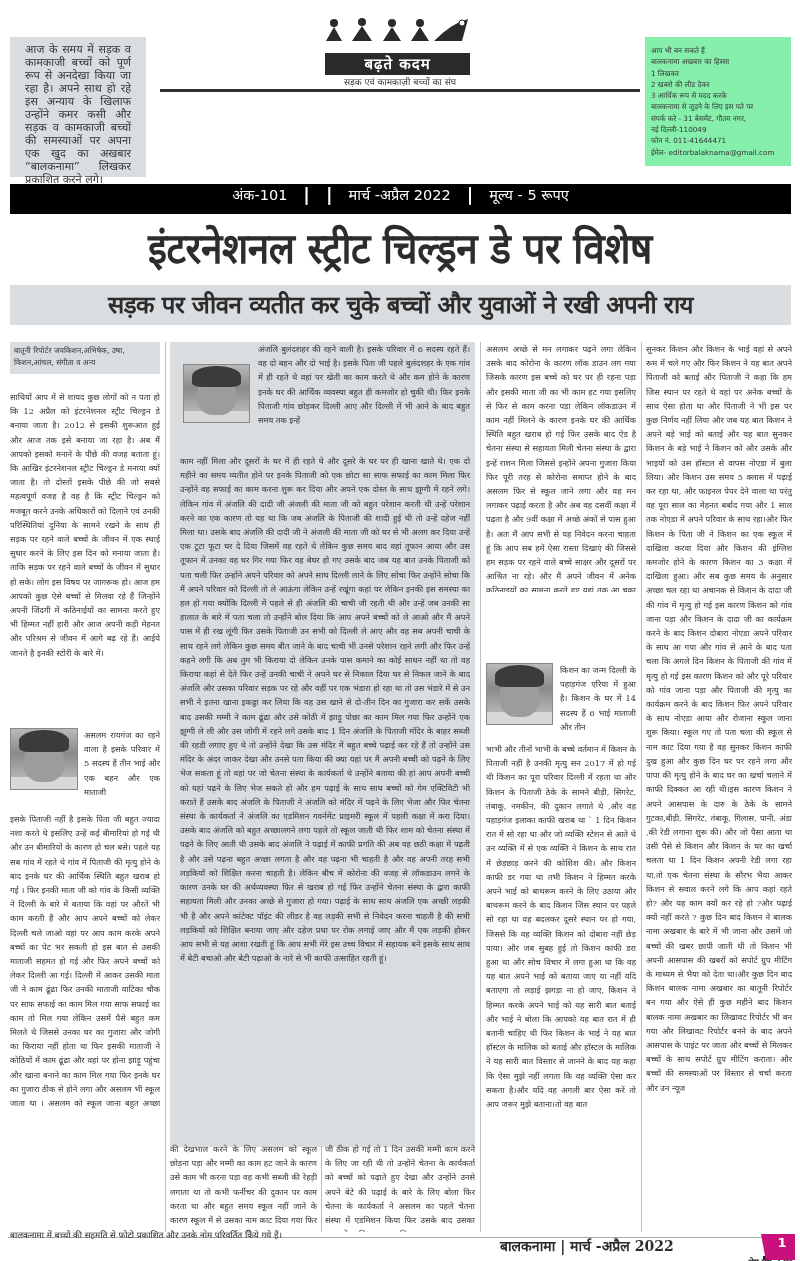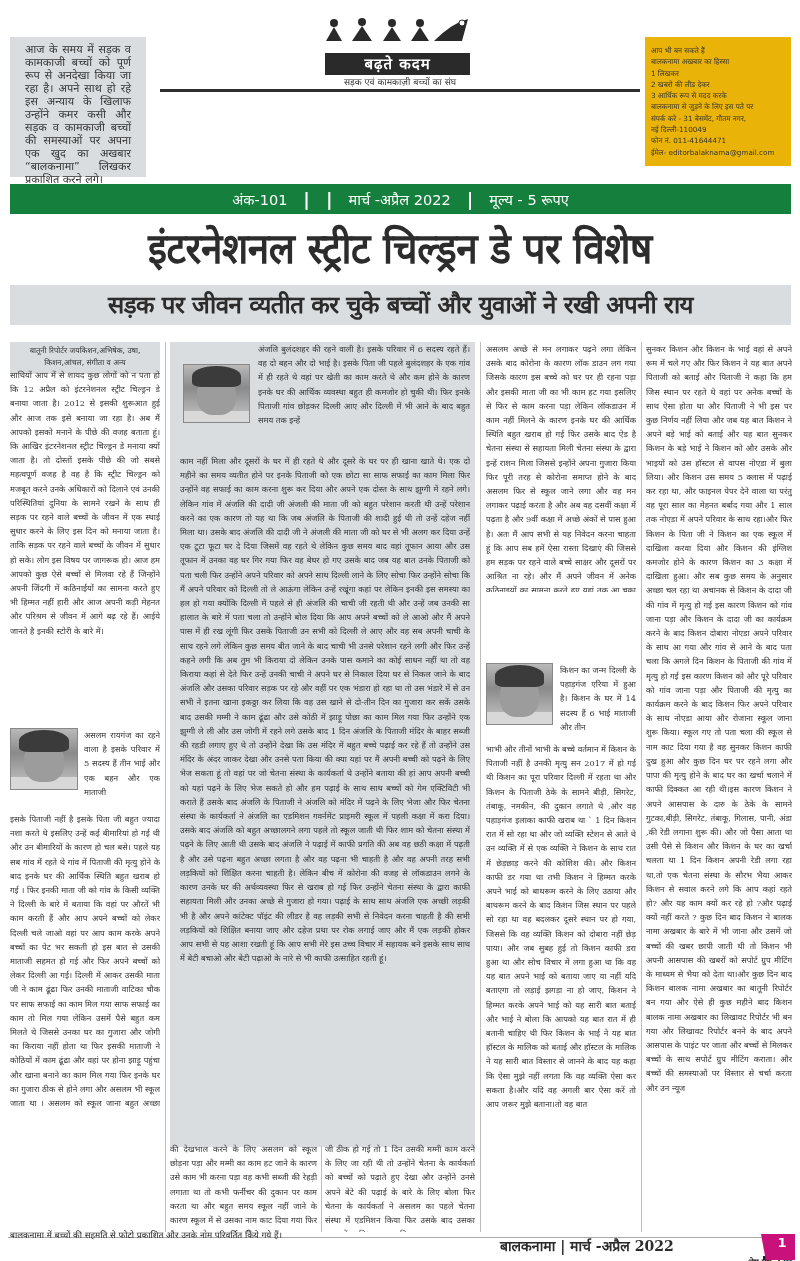--- a/index.html
+++ b/index.html
@@ -1,42 +1,42 @@
 <!DOCTYPE html>
 <html><head>
 <meta charset="utf-8">
 <style>
   * { box-sizing: border-box; margin: 0; padding: 0; }
   html, body { width: 800px; height: 1261px; background: #ffffff; overflow: hidden; }
   body { font-family: "DejaVu Serif", serif; color: #2b2b2b; position: relative; }
 
   .masthead { position: absolute; left: 0; top: 0; width: 800px; height: 178px; }
   .intro-box { position: absolute; left: 10px; top: 37px; width: 136px; height: 140px; background: #d9dde0; padding: 6px 15px; font-family: "DejaVu Sans", sans-serif; font-size: 11px; line-height: 13px; color: #333; text-align: justify; }
-  .join-box { position: absolute; left: 645px; top: 37px; width: 146px; height: 129px; background: #eab308; padding: 8px 6px; font-family: "DejaVu Sans", sans-serif; font-size: 7.2px; line-height: 11.3px; color: #333; }
+  .join-box { position: absolute; left: 645px; top: 37px; width: 146px; height: 129px; background: #86efac; padding: 8px 6px; font-family: "DejaVu Sans", sans-serif; font-size: 7.2px; line-height: 11.3px; color: #333; }
   .join-box .line { display: block; white-space: nowrap; }
   .logo-wrap { position: absolute; left: 160px; top: 0; width: 480px; height: 178px; margin-top: 9px; }
   .logo-figures { position: absolute; left: 162px; top: 8px; width: 150px; height: 26px; }
   .logo-tag { position: absolute; left: 165px; top: 44px; width: 145px; height: 22px; background: #2a2a2a; color: #fff; font-family: "DejaVu Sans", sans-serif; font-weight: bold; font-size: 15px; text-align: center; line-height: 22px; letter-spacing: 1px; }
   .logo-sub { position: absolute; left: 160px; top: 66px; width: 160px; font-family: "DejaVu Sans", sans-serif; font-size: 9px; color: #333; text-align: center; }
   .logo-title { position: absolute; left: 0; top: 68px; width: 480px; height: 110px; font-family: "DejaVu Serif", serif; font-weight: bold; font-size: 88px; color: #2e2e2e; text-align: center; line-height: 110px; letter-spacing: 2px; text-shadow: 2px 2px 2px #999; }
   .logo-rule { position: absolute; left: 0; top: 80px; width: 480px; height: 3px; background: #2e2e2e; }
 
-  .info-bar { position: absolute; left: 10px; top: 184px; width: 781px; height: 30px; background: #15803d; color: #fff; font-family: "DejaVu Sans", sans-serif; font-size: 14.5px; display: flex; align-items: center; justify-content: center; gap: 16px; }
+  .info-bar { position: absolute; left: 10px; top: 184px; width: 781px; height: 30px; background: #000000; color: #fff; font-family: "DejaVu Sans", sans-serif; font-size: 14.5px; display: flex; align-items: flex-start; justify-content: center; gap: 16px; }
   .info-bar .sep { font-weight: bold; font-size: 18px; }
 
   .headline { position: absolute; left: 0; top: 218px; width: 800px; height: 62px; text-align: center; font-family: "DejaVu Sans", sans-serif; font-weight: bold; font-size: 42px; line-height: 62px; color: #2c2c2c; transform: scaleX(0.92); letter-spacing: -0.5px; }
   .subhead { position: absolute; left: 10px; top: 285px; width: 781px; height: 40px; background: #d9dde0; text-align: center; font-family: "DejaVu Sans", sans-serif; font-weight: bold; font-size: 24px; line-height: 40px; color: #2c2c2c; letter-spacing: -0.5px; }
 
   .col { position: absolute; font-family: "DejaVu Serif", serif; font-size: 8.2px; line-height: 14.2px; text-align: justify; color: #333; overflow: hidden; }
   .col p { margin: 0; }
   .vrule { position: absolute; width: 1px; background: #bdbdbd; }
 
-  .byline-box { position: absolute; left: 10px; top: 342px; width: 150px; height: 32px; background: #d9dde0; padding: 3px 4px; font-family: "DejaVu Sans", sans-serif; font-size: 7.6px; line-height: 12px; color: #333; text-align: center; }
+  .byline-box { position: absolute; left: 10px; top: 342px; width: 150px; height: 32px; background: #d9dde0; padding: 3px 4px; font-family: "DejaVu Sans", sans-serif; font-size: 7.6px; line-height: 12px; color: #333; }
 
-  .col-left { left: 10px; top: 368px; width: 150px; height: 375px; }
+  .col-left { left: 10px; top: 390px; width: 150px; height: 375px; }
   .photo { position: absolute; background: linear-gradient(180deg, #b9b9b9 0%, #8a8a8a 40%, #c8c8c8 100%); border: 1px solid #888; overflow: hidden; }
   .photo .face { position: absolute; left: 20%; top: 18%; width: 60%; height: 70%; border-radius: 45% 45% 40% 40%; background: #9c9c9c; }
   .photo .hair { position: absolute; left: 12%; top: 2%; width: 76%; height: 36%; border-radius: 50% 50% 20% 20%; background: #3b3b3b; }
   .photo .body { position: absolute; left: 0; bottom: 0; width: 100%; height: 20%; background: #d8d8d8; }
 
   .photo-aslam { left: 10px; top: 728px; width: 68px; height: 62px; }
   .aslam-side { left: 84px; top: 728px; width: 76px; height: 84px; text-align: justify; }
   .col-left-2 { left: 10px; top: 812px; width: 150px; height: 300px; }
 
   .anjali-box { position: absolute; left: 170px; top: 342px; width: 305px; height: 805px; background: #d9dde0; }

